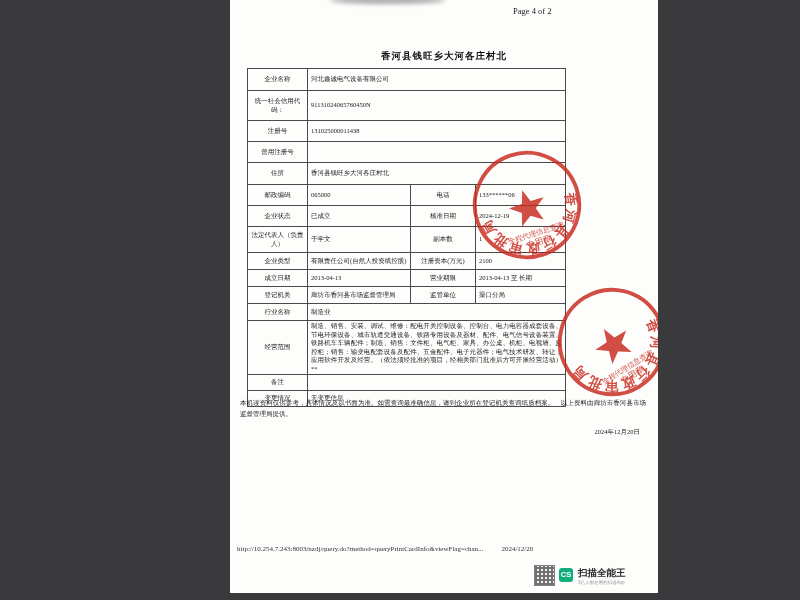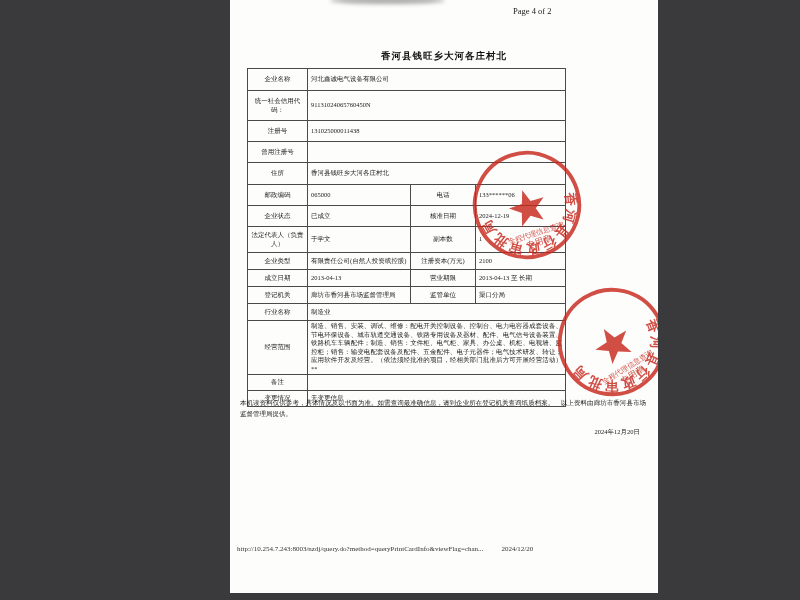--- a/index.html
+++ b/index.html
@@ -161,20 +161,26 @@
   </tbody>
     </table>
 
   <div class="footer-note">本机读资料仅供参考，具体情况及以书面为准。如需查询最准确信息，请到企业所在登记机关查询纸质档案。　以上资料由廊坊市香河县市场监督管理局提供。</div>
   <div class="footer-date">2024年12月20日</div>
 
   <div class="url-bar">
     <span>http://10.254.7.243:8003/nzdj/query.do?method=queryPrintCardInfo&amp;viewFlag=chan...</span><span class="date">2024/12/20</span>
   </div>
 
+  <div class="cs-group">
+    <div class="qr"></div>
+    <div class="cs-badge">CS</div>
+    <div class="cs-name">扫描全能王</div>
+    <div class="cs-tagline">3亿人都在用的扫描App</div>
+  </div>
 
   <div class="stamp stamp1">
     <svg viewBox="0 0 120 120">
       <defs>
           <path id="arc1" d="M 60,60 m -41,0 a 41,41 0 1,1 82,0" transform="rotate(180 60 60)"></path>
         </defs>
       <circle cx="60" cy="60" r="54" fill="none" stroke="#c8281e" stroke-width="4"></circle>
       <text fill="#c8281e" font-size="14" font-weight="bold" letter-spacing="2">
         <textPath href="#arc1" startOffset="50%" text-anchor="middle">香河县行政审批局</textPath>
       </text>

